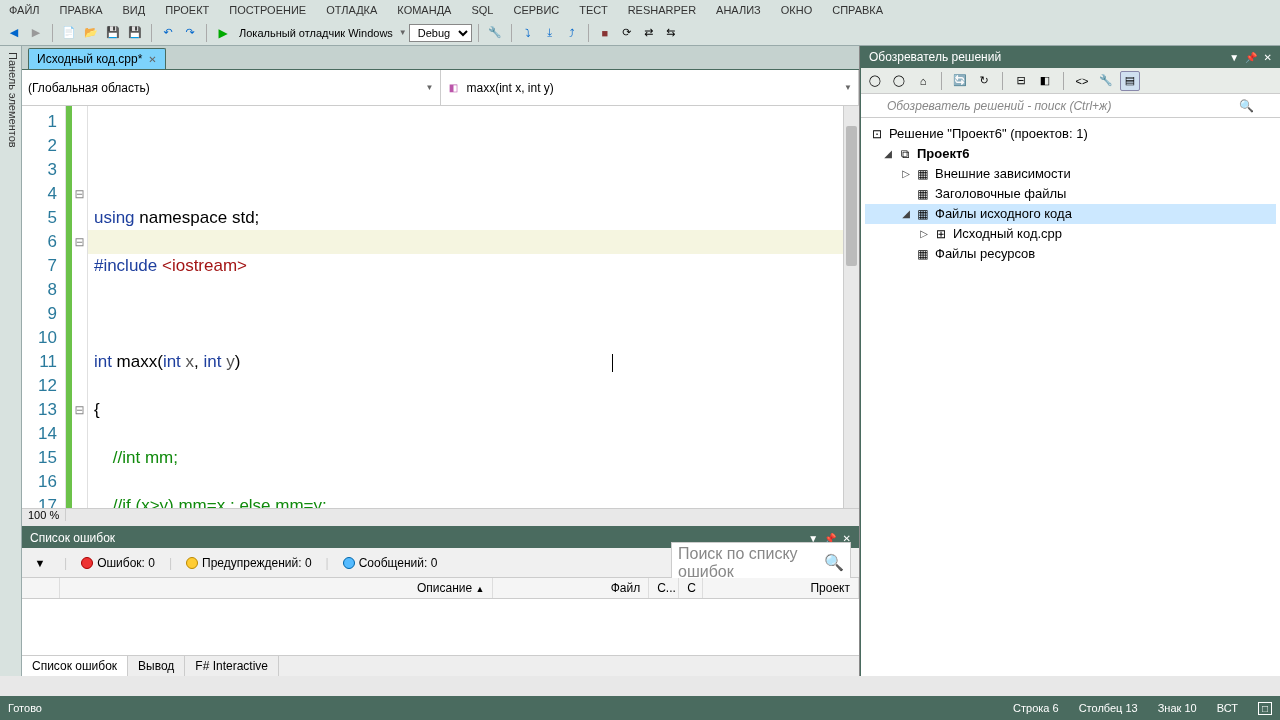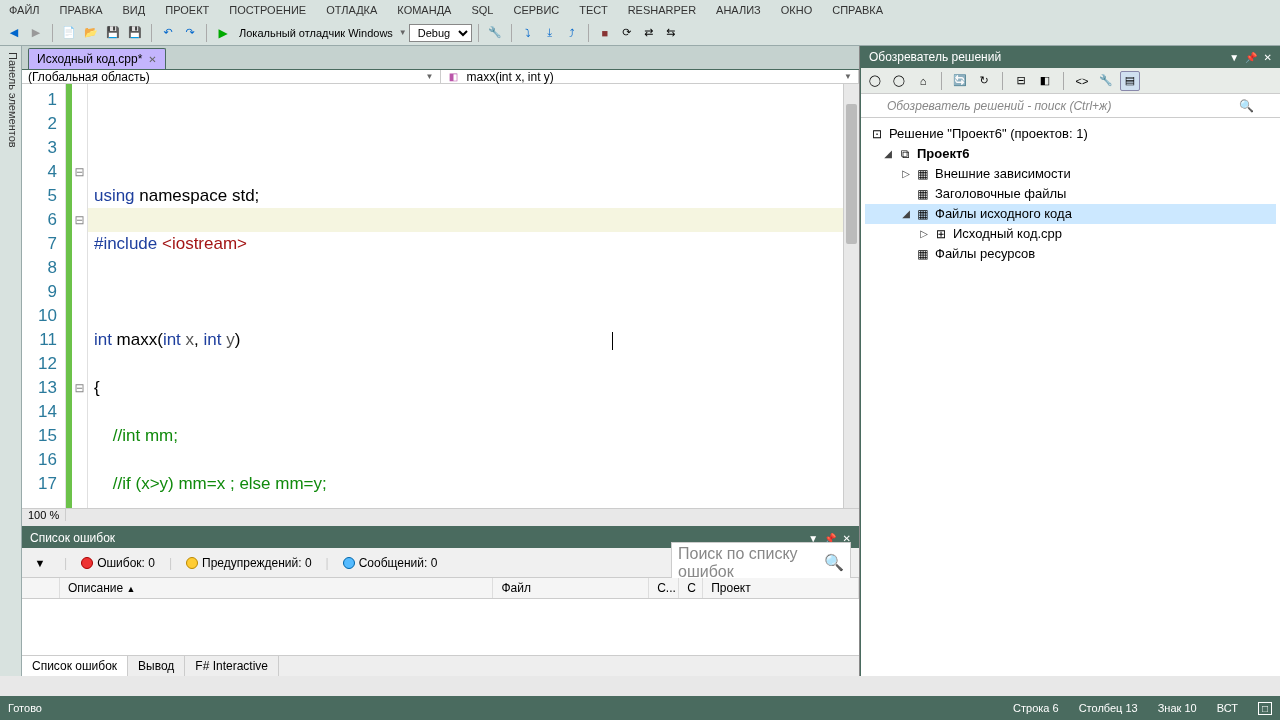--- a/index.html
+++ b/index.html
@@ -15,24 +15,24 @@
 .toolbar-combo { background: #fff; border: 1px solid #888; font-size: 11px; padding: 1px 4px; height: 18px; }
 .play { color: #0a0; font-size: 12px; }
 
 .main { display: flex; height: 630px; }
 
 .left-tool-strip { width: 22px; background: #d8e2df; border-right: 1px solid #9aa; writing-mode: vertical-rl; text-orientation: mixed; font-size: 11px; padding: 6px 2px; color: #333; }
 
 .editor-area { flex: 1; display: flex; flex-direction: column; background: #fff; border-right: 1px solid #888; }
 
 .tabstrip { background: #c5d2cf; height: 24px; display: flex; align-items: flex-end; padding: 0 6px; border-bottom: 1px solid #4a6b5f; }
-.tab { background: #c4b5fd; border: 1px solid #4a6b5f; border-bottom: none; padding: 3px 8px; font-size: 12px; display: flex; align-items: center; gap: 6px; border-radius: 2px 2px 0 0; }
+.tab { background: #7dd3fc; border: 1px solid #4a6b5f; border-bottom: none; padding: 3px 8px; font-size: 12px; display: flex; align-items: center; gap: 6px; border-radius: 2px 2px 0 0; }
 .tab .closex { font-size: 10px; color: #666; }
 
-.nav-dropdowns { height: 14px; display: flex; background: #fff; border-bottom: 1px solid #ccc; }
+.nav-dropdowns { height: 36px; display: flex; background: #fff; border-bottom: 1px solid #ccc; }
 .nav-dd { flex: 1; border-right: 1px solid #ccc; padding: 2px 6px; font-size: 12px; display: flex; align-items: center; gap: 6px; }
 .nav-dd .arrow { margin-left: auto; font-size: 8px; color: #666; }
 .nav-icon { width: 14px; height: 14px; display: inline-flex; align-items: center; justify-content: center; font-size: 10px; }
 
 .code-pane { flex: 1; display: flex; background: #fff; position: relative; overflow: hidden; }
 .gutter { background: #fff; color: #2a7a9c; font-family: Consolas, monospace; font-size: 17px; text-align: right; padding: 4px 8px 4px 16px; border-right: 1px solid #e0e0e0; line-height: 24px; }
 .change-bar { width: 6px; background: #6cc24a; }
 .code { font-family: Consolas, monospace; font-size: 17px; line-height: 24px; padding: 4px 6px; white-space: pre; flex: 1; position: relative; }
 .code .k { color: #1e3f9e; font-weight: normal; }
 .code .s { color: #a31515; }
@@ -53,21 +53,21 @@
 .error-panel { height: 150px; display: flex; flex-direction: column; border-top: 2px solid #4a6b5f; }
 .panel-header { background: #4a6b5f; color: #fff; padding: 3px 8px; font-size: 12px; display: flex; align-items: center; }
 .panel-header .ctl { margin-left: auto; display: flex; gap: 6px; font-size: 10px; }
 .panel-toolbar { background: #f0f0f0; height: 30px; display: flex; align-items: center; padding: 0 8px; gap: 14px; border-bottom: 1px solid #ccc; font-size: 12px; }
 .panel-toolbar .filt { display: flex; align-items: center; gap: 4px; }
 .circ { width: 12px; height: 12px; border-radius: 50%; display: inline-block; border: 1px solid #888; }
 .circ.err { background: #e33; border-color: #a00; }
 .circ.warn { background: #fc3; border-color: #b80; }
 .circ.msg { background: #5bf; border-color: #06a; }
 .panel-search { margin-left: auto; border: 1px solid #ccc; padding: 2px 6px; font-size: 16px; width: 180px; color: #888; background: #fff; display: flex; align-items: center; }
-.panel-table-head { display: flex; background: #f5f5f5; border-bottom: 1px solid #ccc; font-size: 12px; }
+.panel-table-head { display: flex; background: #f5f5f5; border-bottom: 1px solid #ccc; font-size: 12px; text-align: right; }
 .panel-table-head div { padding: 3px 8px; border-right: 1px solid #ddd; }
 .panel-body { flex: 1; background: #fff; }
 .panel-tabs { display: flex; background: #eee; border-top: 1px solid #ccc; font-size: 12px; }
 .panel-tabs span { padding: 3px 10px; border-right: 1px solid #ccc; }
 .panel-tabs span.active { background: #fff; }
 
 .solution { width: 420px; background: #fff; display: flex; flex-direction: column; border-left: 1px solid #4a6b5f; }
 .sol-header { background: #4a6b5f; color: #fff; padding: 4px 8px; font-size: 12px; display: flex; align-items: center; }
 .sol-header .ctl { margin-left: auto; display: flex; gap: 6px; font-size: 10px; }
 .sol-toolbar { height: 26px; background: #e8ece8; border-bottom: 1px solid #ccc; display: flex; align-items: center; padding: 0 4px; gap: 4px; }

